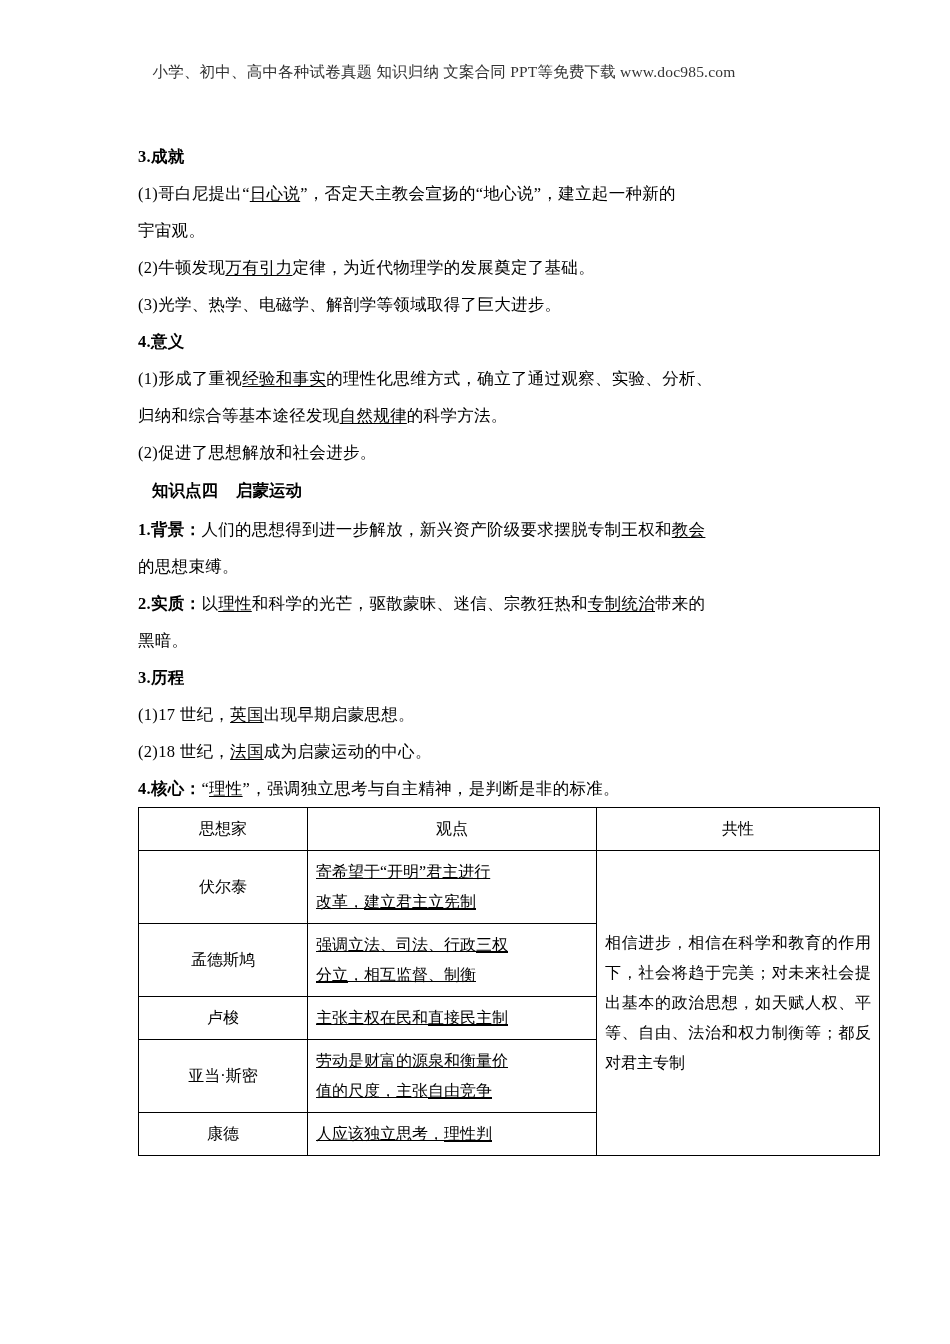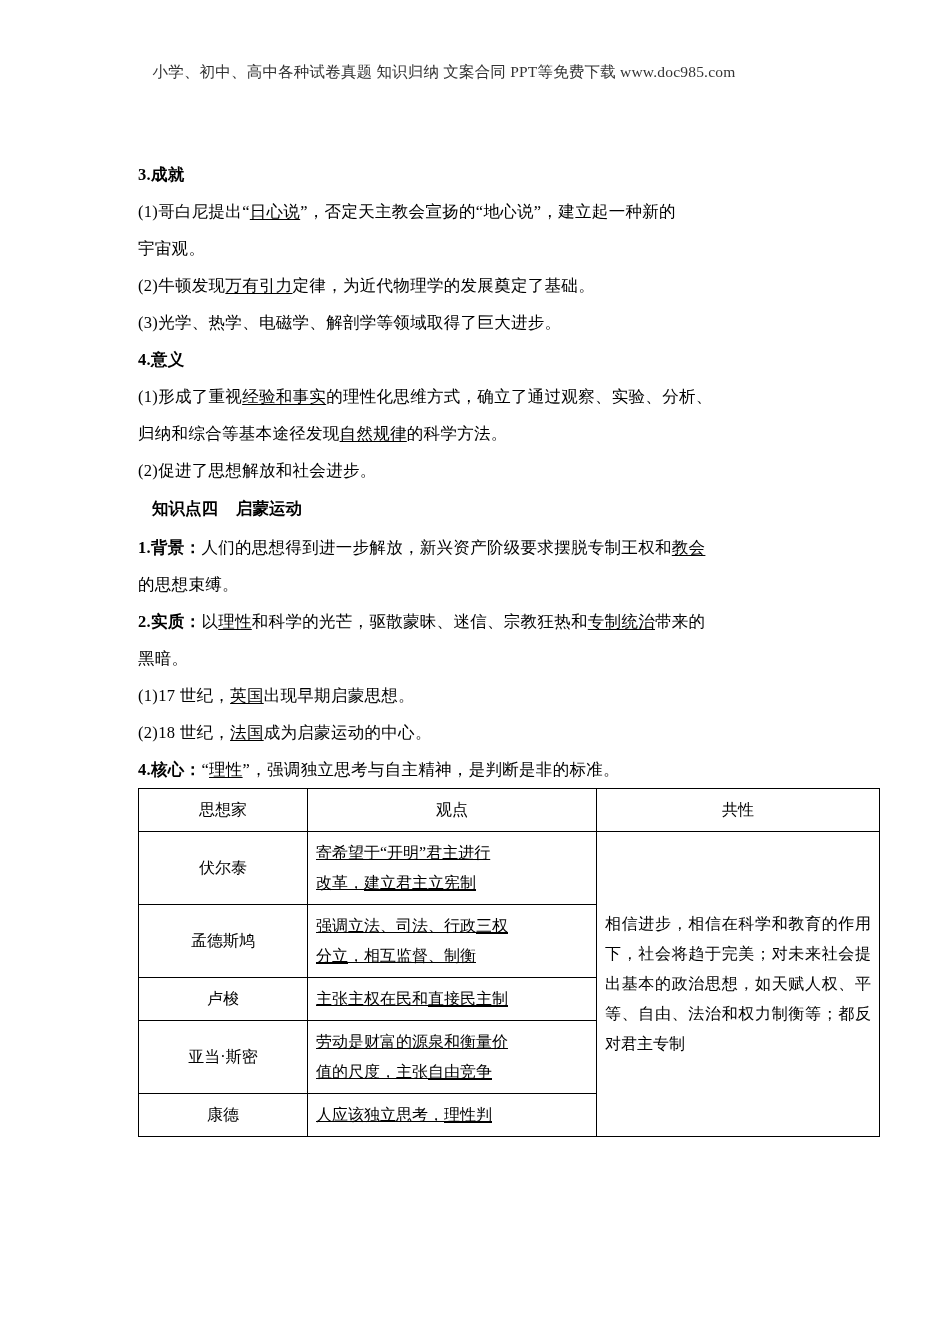--- a/index.html
+++ b/index.html
@@ -26,21 +26,21 @@
     left: 0;
     width: 888px;
     text-align: center;
     font-size: 15.5px;
     color: #333333;
     font-family: "Liberation Serif", "DejaVu Serif", serif;
     letter-spacing: 0.2px;
   }
   .content {
     position: absolute;
-    top: 156px;
+    top: 138px;
     left: 138px;
     width: 690px;
   }
   .line {
     font-size: 16.5px;
     line-height: 37px;
     white-space: nowrap;
     letter-spacing: 0.3px;
   }
   .bold {
@@ -138,20 +138,21 @@
     <div class="line">
       <span class="bold">1.背景：</span><span>人们的思想得到进一步解放，新兴资产阶级要求摆脱专制王权和</span><span class="u">教会</span>
     </div>
     <div class="line">的思想束缚。</div>
 
     <div class="line">
       <span class="bold">2.实质：</span><span>以</span><span class="u">理性</span><span>和科学的光芒，驱散蒙昧、迷信、宗教狂热和</span><span class="u">专制统治</span><span>带来的</span>
     </div>
     <div class="line">黑暗。</div>
 
+    <div class="line bold">3.历程</div>
 
     <div class="line">
       <span>(1)</span><span>17 世纪，</span><span class="u">英国</span><span>出现早期启蒙思想。</span>
     </div>
     <div class="line">
       <span>(2)</span><span>18 世纪，</span><span class="u">法国</span><span>成为启蒙运动的中心。</span>
     </div>
 
     <div class="line">
       <span class="bold">4.核心：</span><span>“</span><span class="u">理性</span><span>”，强调独立思考与自主精神，是判断是非的标准。</span>

